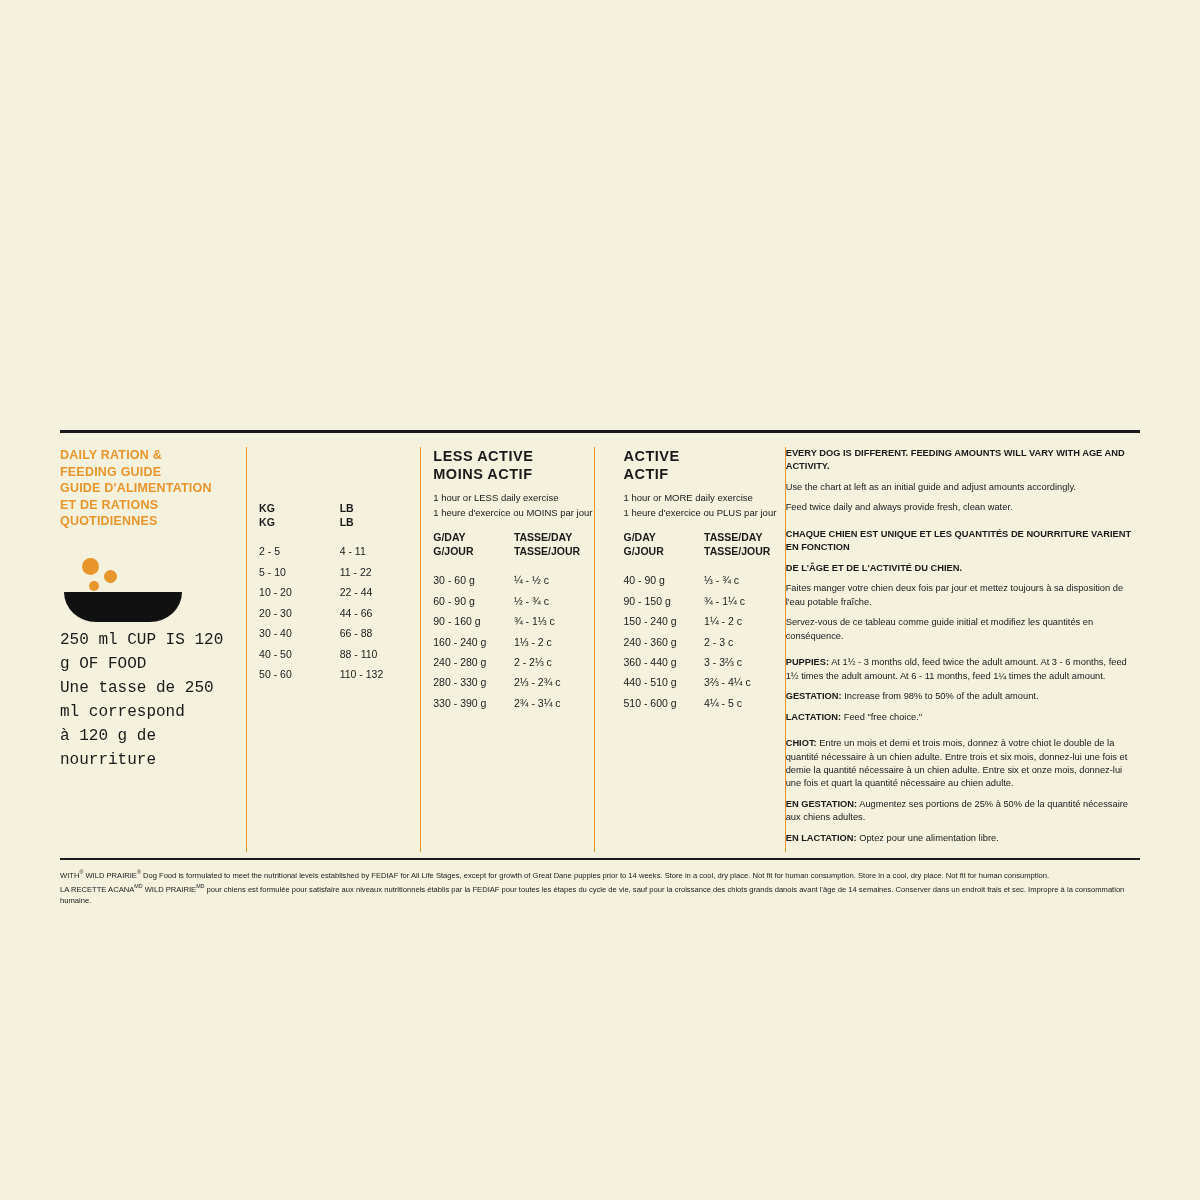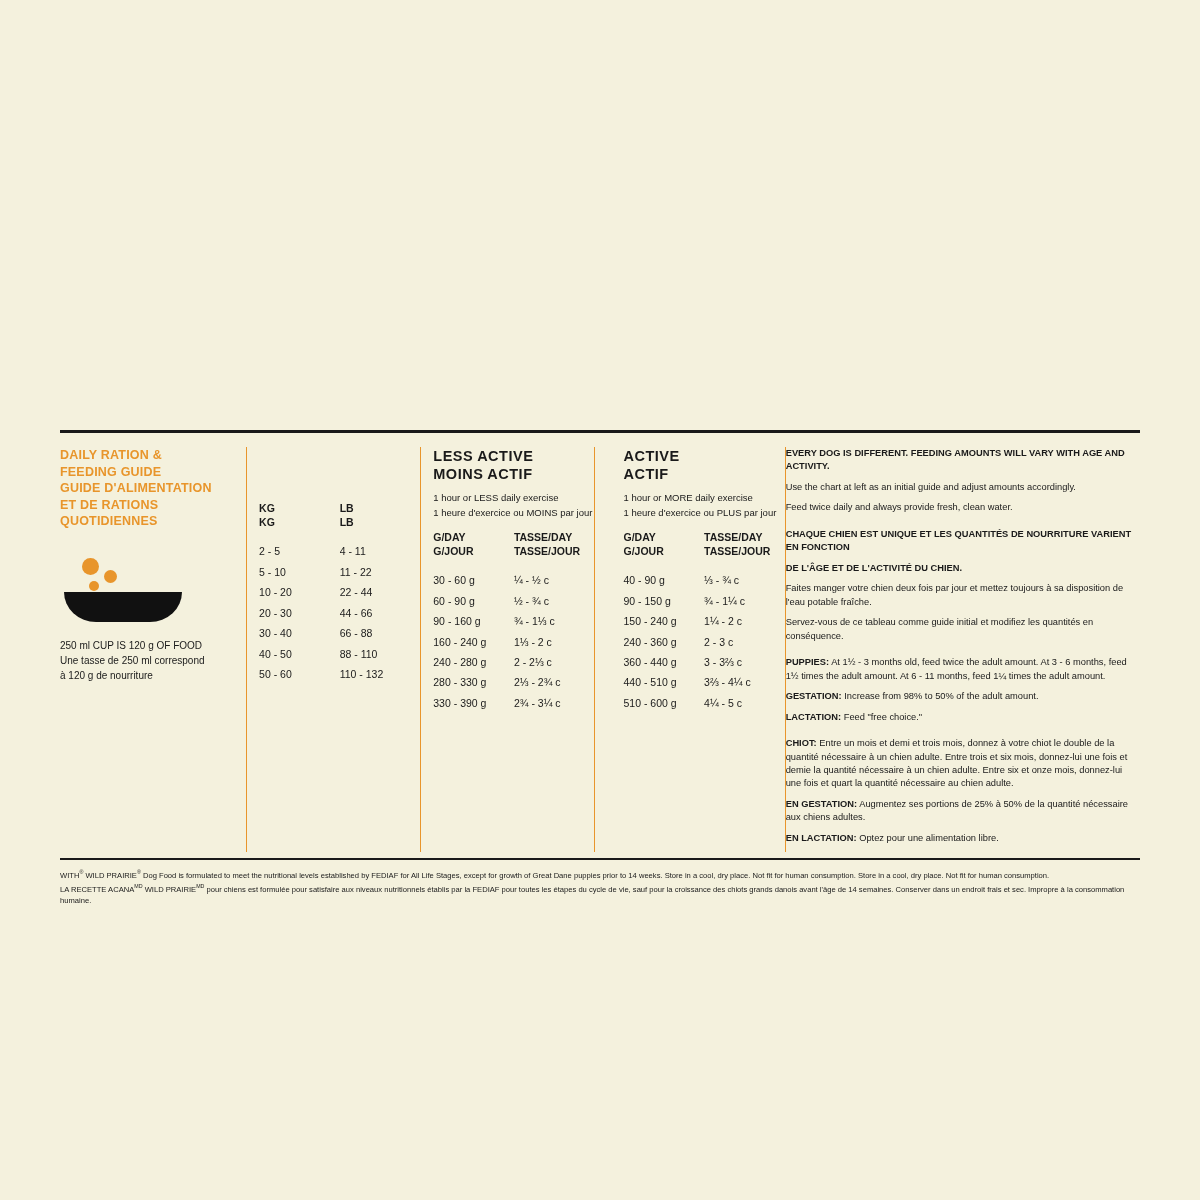--- a/index.html
+++ b/index.html
@@ -59,24 +59,24 @@
   .bowl {
     position: absolute;
     left: 4px;
     top: 36px;
     width: 118px;
     height: 30px;
     background: #111111;
     border-radius: 0 0 62px 62px / 0 0 58px 58px;
   }
   .cup-note {
-    margin-top: 10px;
-    font-size: 10px;
+    font-size: 16px;
     line-height: 1.5;
     color: #1a1a1a;
+    font-family: Liberation Mono, monospace;
   }
   .divider {
     border-left: 1.5px solid #e8952b;
   }
   .col-weight { width: 172px; padding-left: 12px; }
   .col-less { width: 172px; padding-left: 12px; }
   .col-active { width: 172px; padding-left: 28px; }
   .col-notes { width: 378px; padding-left: 0; }
 
   .col-head {

